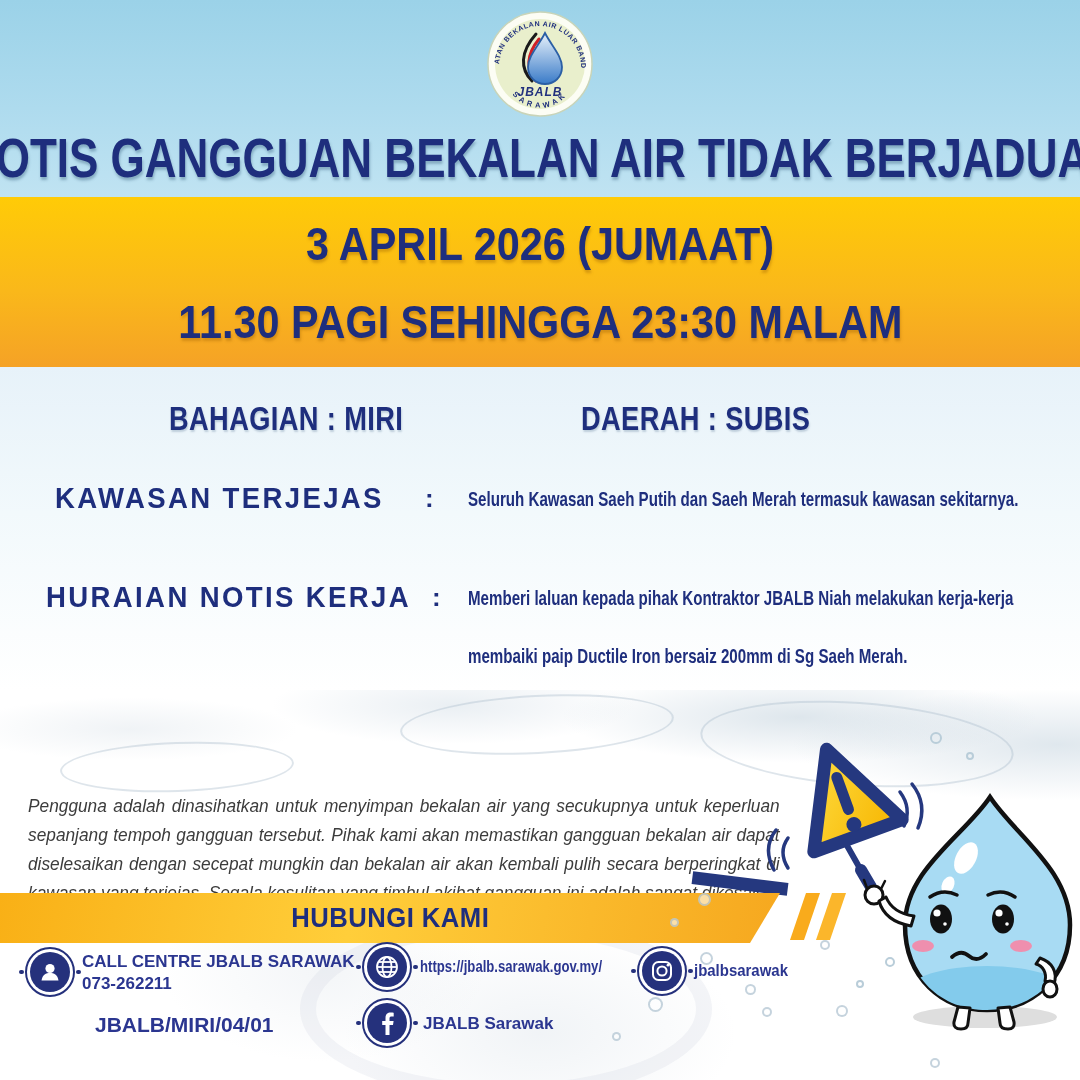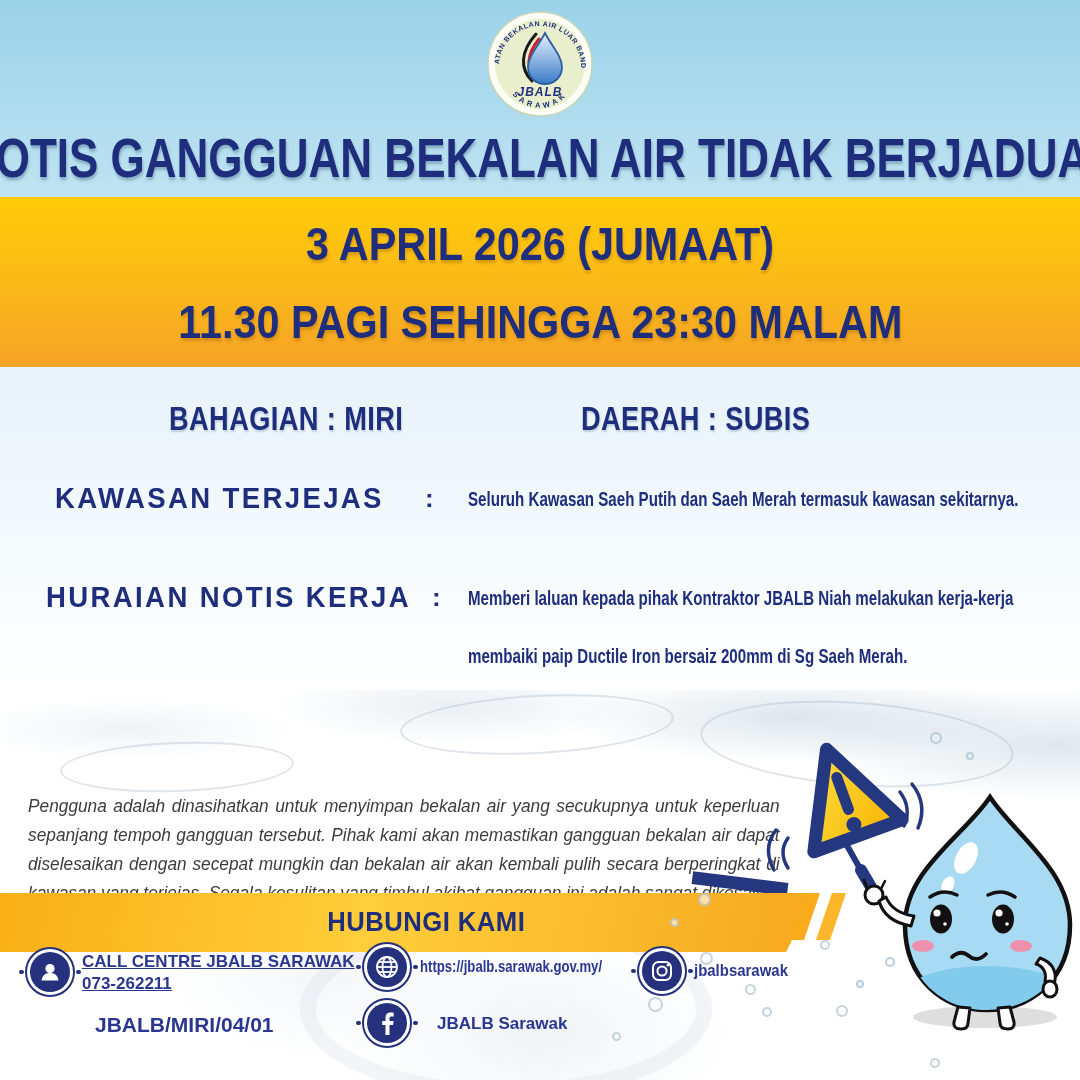--- a/index.html
+++ b/index.html
@@ -66,24 +66,24 @@
     border:16px solid rgba(203,211,221,.22);border-radius:50%;}
   .advisory{
     position:absolute;left:28px;top:791px;width:826px;margin:0;
     font-size:19px;font-style:italic;color:#3c3c3c;line-height:29px;text-align:justify;
     transform:scaleX(.91);transform-origin:left top;font-weight:500;
   }
   
   .band-accent{position:absolute;left:692px;top:877px;width:96px;height:13px;background:#25387f;
     transform:rotate(7deg);}
   .contact-band{
-    position:absolute;left:0;top:893px;width:780px;height:59px;
+    position:absolute;left:0;top:893px;width:780px;height:50px;
     background:linear-gradient(100deg,#f9b016 0%,#ffce3a 45%,#f6a81f 100%);
     clip-path:polygon(0 0,100% 0,calc(100% - 30px) 100%,0 100%);
-    display:flex;align-items:center;justify-content:center;padding-left:36px;
+    display:flex;align-items:center;justify-content:center;
   }
   .contact-band span{font-size:27px;font-weight:bold;color:#1e2e7d;letter-spacing:.5px;
     transform:scaleX(.95);}
   .stripe{position:absolute;top:893px;width:30px;height:47px;background:#f9ab1c;
     clip-path:polygon(16px 0,30px 0,14px 100%,0 100%);}
   .stripe.s1{left:790px;}
   .stripe.s2{left:816px;background:#fbb62b;}
   
   .cicon{position:absolute;width:50px;height:50px;border:2px solid #25317c;border-radius:50%;
     background:#ffffff;display:flex;align-items:center;justify-content:center;box-sizing:border-box;}
@@ -91,24 +91,24 @@
     background:#25317c;border-radius:2px;transform:translateY(-50%);}
   .cicon::before{left:-8px;}
   .cicon::after{right:-8px;}
   .cicon-inner{width:40px;height:40px;background:#25317c;border-radius:50%;
     display:flex;align-items:center;justify-content:center;}
   .ic-person{left:25px;top:947px;}
   .ic-globe{left:362px;top:942px;}
   .ic-facebook{left:362px;top:998px;}
   .ic-instagram{left:637px;top:946px;}
   .ctext{position:absolute;font-weight:bold;color:#2b3690;white-space:nowrap;}
-  .ct-call{left:82px;top:951px;font-size:17px;line-height:22px;text-decoration:underline;}
+  .ct-call{left:82px;top:951px;font-size:17px;line-height:22px;}
   .ct-ref{left:82px;top:1013px;font-size:21px;margin-left:13px;}
   .ct-web{left:420px;top:958px;font-size:16px;transform:scaleX(.82);transform-origin:left top;}
-  .ct-fb{left:437px;top:1014px;font-size:17px;}
+  .ct-fb{left:423px;top:1014px;font-size:17px;}
   .ct-ig{left:694px;top:961px;font-size:17px;transform:scaleX(.88);transform-origin:left top;}
   
   .bubble{position:absolute;border:2px solid rgba(150,174,193,.55);border-radius:50%;background:rgba(255,255,255,.6);}
   
   .art{position:absolute;left:740px;top:720px;width:340px;height:330px;}
 </style>
 </head>
 <body>
 
 <div class="poster">

